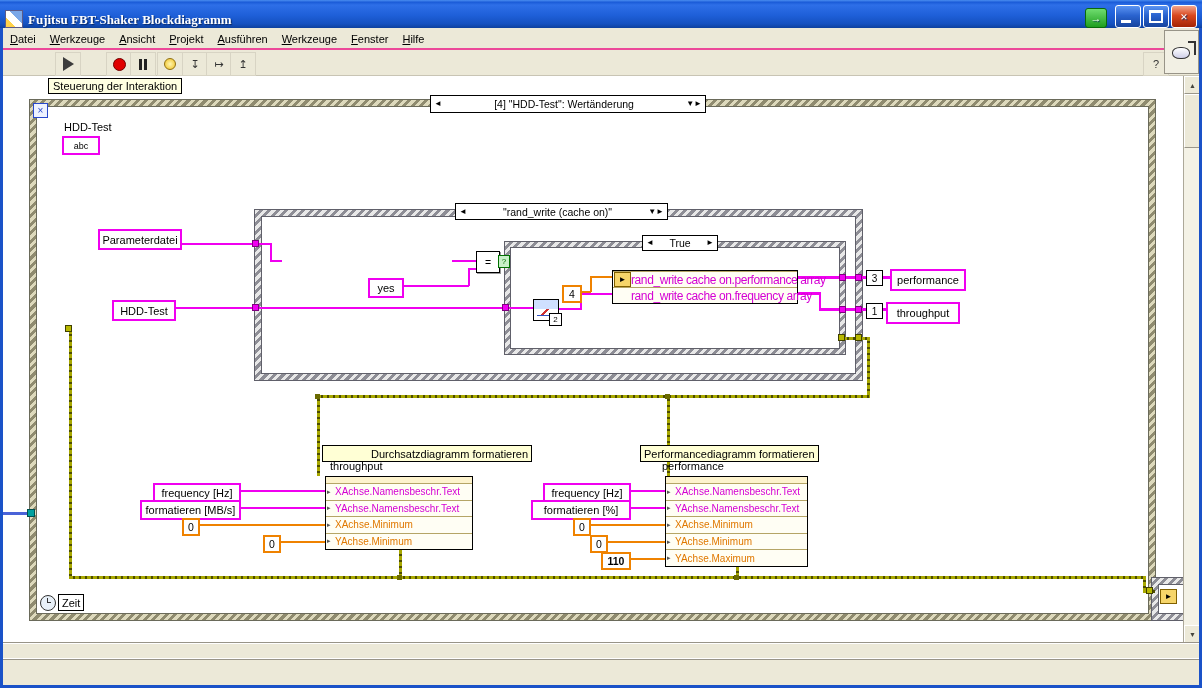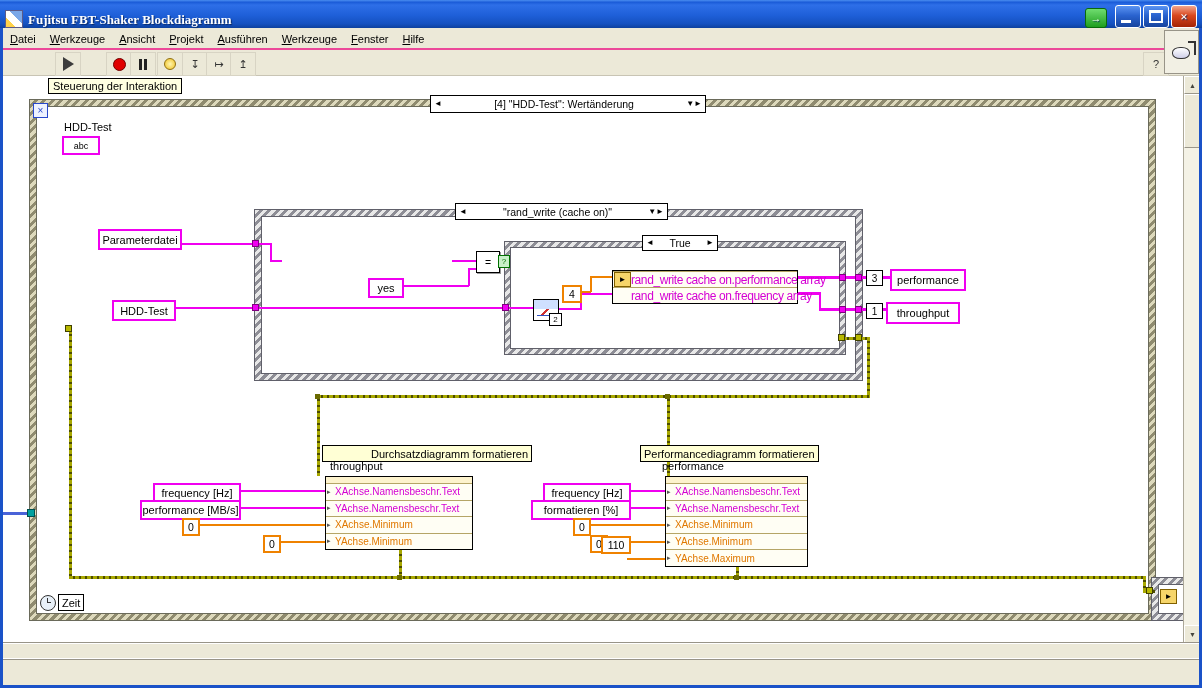--- a/index.html
+++ b/index.html
@@ -266,38 +266,38 @@
 
   <div class="comment" style="left:322px;top:445px;padding-left:48px;">Durchsatzdiagramm formatieren</div>
   <div class="plain-label" style="left:330px;top:460px;">throughput</div>
   <div class="pnode" style="left:325px;top:476px;width:148px;height:74px;">
     <span class="prow pink">XAchse.Namensbeschr.Text</span>
     <span class="prow pink">YAchse.Namensbeschr.Text</span>
     <span class="prow orange">XAchse.Minimum</span>
     <span class="prow orange">YAchse.Minimum</span>
   </div>
   <div class="str" style="left:153px;top:483px;width:84px;height:16px;">frequency [Hz]</div>
-  <div class="str" style="left:140px;top:500px;width:97px;height:16px;">performance [MB/s]</div>
+  <div class="str" style="left:140px;top:500px;width:97px;height:16px;">formatieren [MB/s]</div>
   <div class="num" style="left:182px;top:518px;width:14px;height:14px;">0</div>
   <div class="num" style="left:263px;top:535px;width:14px;height:14px;">0</div>
 
   <div class="comment" style="left:640px;top:445px;">Performancediagramm formatieren</div>
   <div class="plain-label" style="left:662px;top:460px;">performance</div>
   <div class="pnode" style="left:665px;top:476px;width:143px;height:91px;">
     <span class="prow pink">XAchse.Namensbeschr.Text</span>
     <span class="prow pink">YAchse.Namensbeschr.Text</span>
     <span class="prow orange">XAchse.Minimum</span>
     <span class="prow orange">YAchse.Minimum</span>
     <span class="prow orange">YAchse.Maximum</span>
   </div>
   <div class="str" style="left:543px;top:483px;width:84px;height:16px;">frequency [Hz]</div>
   <div class="str" style="left:531px;top:500px;width:96px;height:16px;">formatieren [%]</div>
   <div class="num" style="left:573px;top:518px;width:14px;height:14px;">0</div>
   <div class="num" style="left:590px;top:535px;width:14px;height:14px;">0</div>
-  <div class="num" style="left:601px;top:536px;width:26px;height:14px;">110</div>
+  <div class="num" style="left:601px;top:552px;width:26px;height:14px;font-weight:bold;">110</div>
 
   <div class="clock" style="left:40px;top:595px;"></div>
   <div class="comment" style="left:58px;top:594px;background:#fff;">Zeit</div>
 
   <div class="struct case-frame" style="left:1152px;top:578px;width:60px;height:42px;"></div>
   <div class="anode-ic" style="position:absolute;left:1160px;top:589px;z-index:4;">►</div>
 
   <div class="ph" style="left:176px;top:243px;width:95px;"></div>
   <div class="pv" style="left:270px;top:243px;height:18px;"></div>
   <div class="ph" style="left:270px;top:260px;width:12px;"></div>

